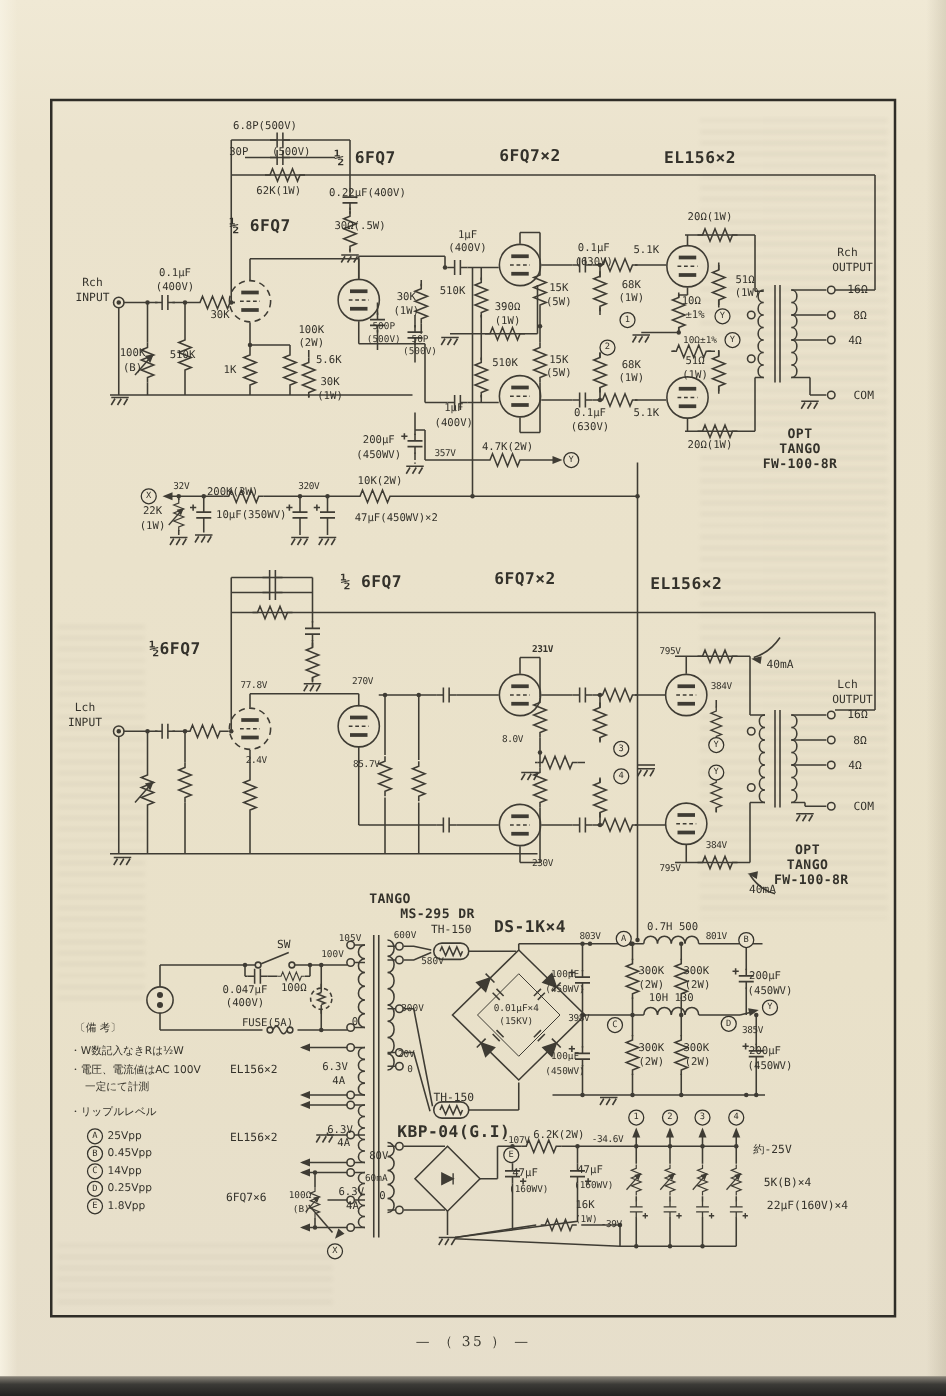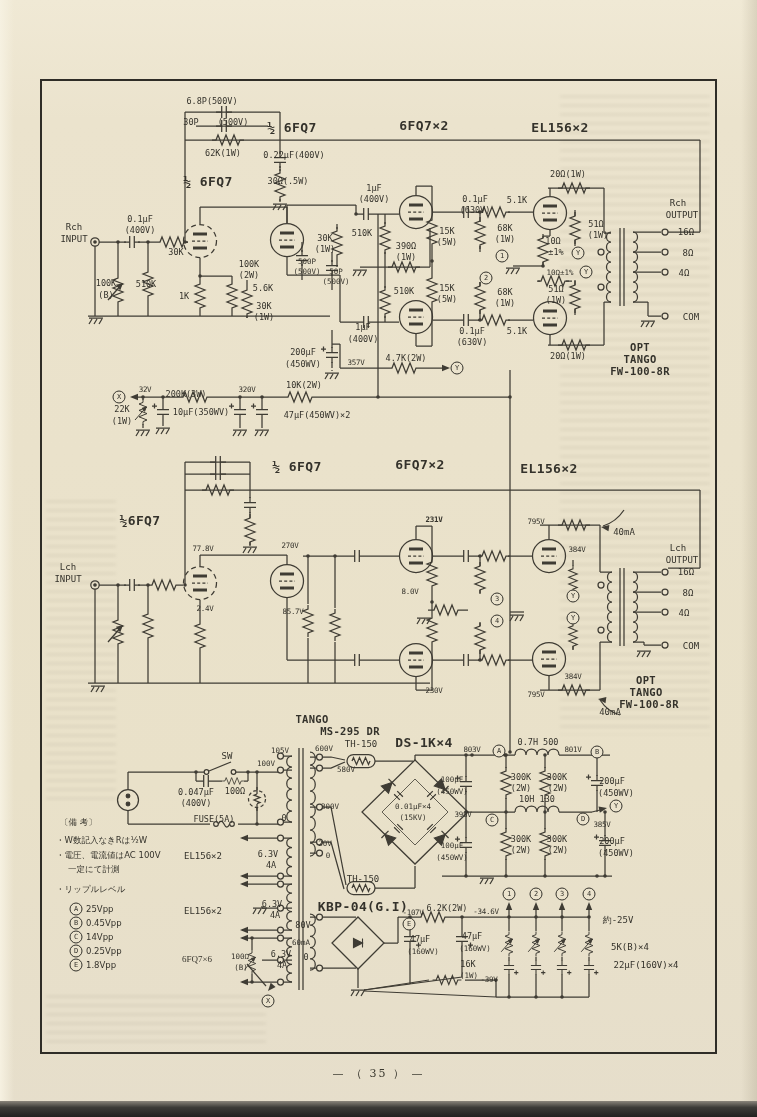--- a/index.html
+++ b/index.html
@@ -660,21 +660,21 @@
     <div class="lbl nb" style="left: 678px; top: 548px;">Lch</div>
     <div class="lbl nb" style="left: 682px; top: 560px;">OUTPUT</div>
     <div class="lbl nb" style="left: 686px; top: 572px;">16Ω</div>
     <div class="lbl nb" style="left: 688px; top: 593px;">8Ω</div>
     <div class="lbl nb" style="left: 684px; top: 613px;">4Ω</div>
     <div class="lbl nb" style="left: 691px; top: 646px;">COM</div>
     <div class="lbl nb" style="left: 624px; top: 532px;">40mA</div>
     <div class="lbl nb" style="left: 610px; top: 712px;">40mA</div>
     <div class="lbl nb" style="left: 203px; top: 856px;">EL156×2</div>
     <div class="lbl nb" style="left: 203px; top: 911px;">EL156×2</div>
-    <div class="lbl nb" style="left: 197px; top: 959px; font-family: Liberation Serif, serif;">6FQ7×6</div>
+    <div class="lbl nb" style="left: 197px; top: 959px;">6FQ7×6</div>
     <div class="lbl nb" style="left: 618px; top: 920px;">約-25V</div>
     <div class="lbl c" style="left: 502px; top: 256px;">1</div>
     <div class="lbl c" style="left: 486px; top: 278px;">2</div>
     <div class="lbl c" style="left: 578px; top: 253px;">Y</div>
     <div class="lbl c" style="left: 586px; top: 272px;">Y</div>
     <div class="lbl c" style="left: 457px; top: 368px;">Y</div>
     <div class="lbl c" style="left: 119px; top: 397px;">X</div>
     <div class="lbl c" style="left: 497px; top: 599px;">3</div>
     <div class="lbl c" style="left: 497px; top: 621px;">4</div>
     <div class="lbl c" style="left: 573px; top: 596px;">Y</div>

